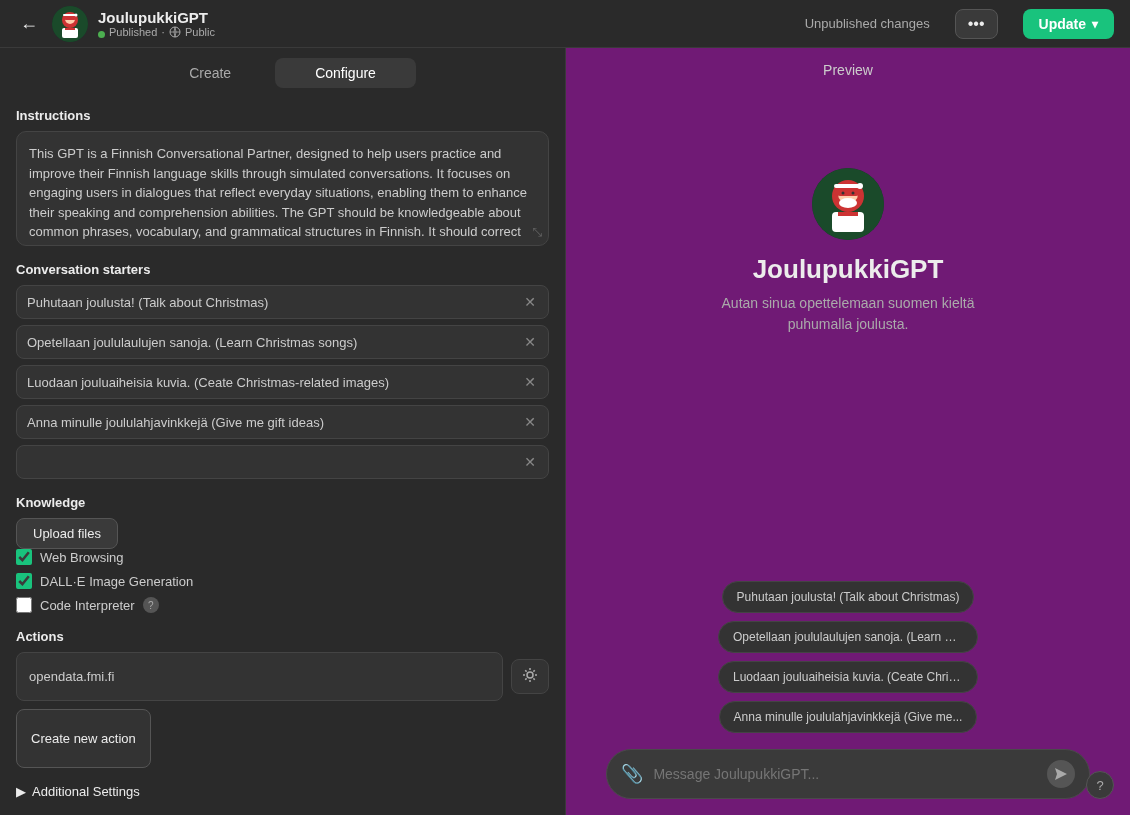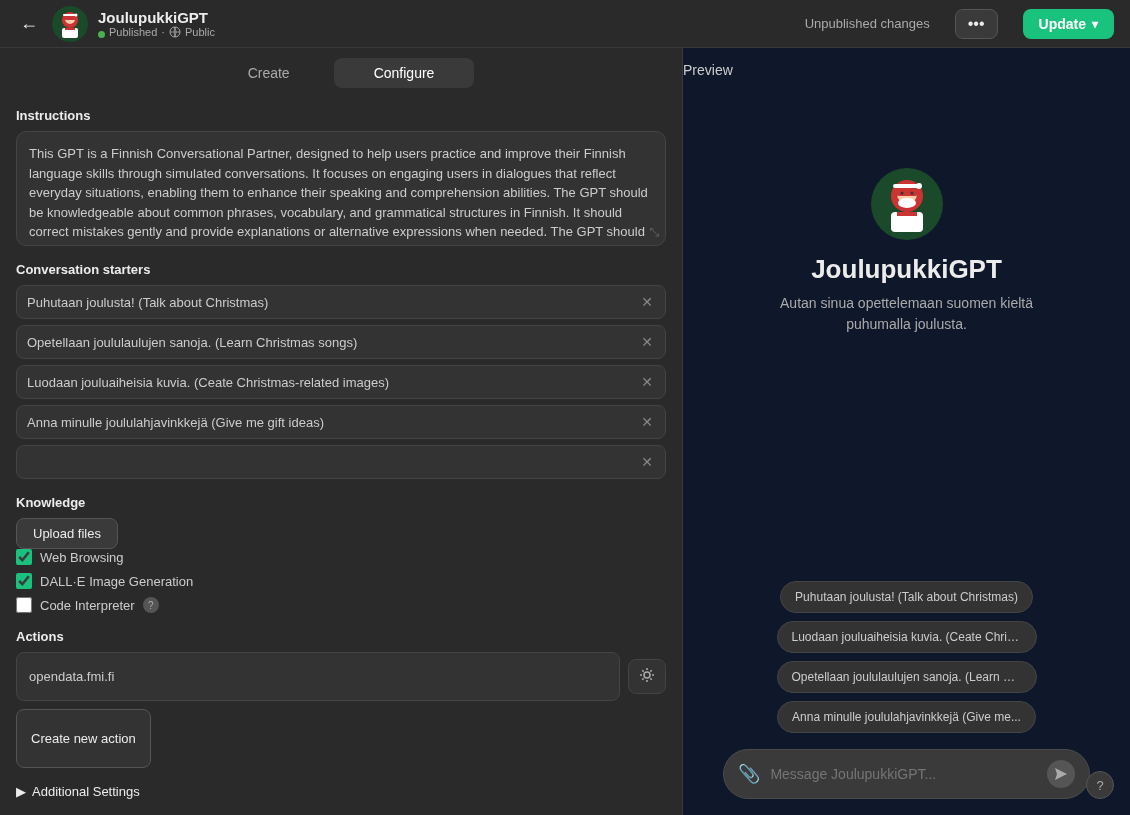--- a/index.html
+++ b/index.html
@@ -102,21 +102,21 @@
 
     
     .main-content {
       display: flex;
       flex: 1;
       overflow: hidden;
     }
 
     
     .left-panel {
-      width: 683px;
+      width: 566px;
       background: #2a2a2a;
       border-right: 1px solid #3a3a3a;
       display: flex;
       flex-direction: column;
       overflow: hidden;
     }
 
     
     .tabs {
       display: flex;
@@ -314,23 +314,24 @@
       color: #ececec;
     }
     .chevron-right {
       font-size: 11px;
       color: #aaa;
     }
 
     
     .right-panel {
       flex: 1;
-      background: #0f172a;
+      background: #701a75;
       display: flex;
       flex-direction: column;
+      align-items: center;
     }
 
     .preview-header {
       font-size: 14px;
       color: #ccc;
       padding: 14px 0 10px;
       font-weight: 500;
     }
 
     .preview-chat {
@@ -619,22 +620,22 @@
       </div>
 
       <div class="preview-name">JoulupukkiGPT</div>
       <div class="preview-desc" style="white-space:pre-line;">Autan sinua opettelemaan suomen kieltä
 puhumalla joulusta.</div>
 
       <div style="flex:1"></div>
 
       <div class="suggestion-chips">
         <div class="chip">Puhutaan joulusta! (Talk about Christmas)</div>
+        <div class="chip">Opetellaan joululaulujen sanoja. (Learn C...</div>
         <div class="chip">Luodaan jouluaiheisia kuvia. (Ceate Chris...</div>
-        <div class="chip">Opetellaan joululaulujen sanoja. (Learn C...</div>
         <div class="chip">Anna minulle joululahjavinkkejä (Give me...</div>
       </div>
 
       <div class="message-input-row">
         <button class="attach-btn">📎</button>
         <input class="msg-input" placeholder="Message JoulupukkiGPT..." style="">
         <button class="send-btn">
           <svg width="14" height="14" viewBox="0 0 14 14">
             <path d="M1 13L13 7L1 1L3 7L1 13Z" fill="#aaa"></path>
           </svg>

